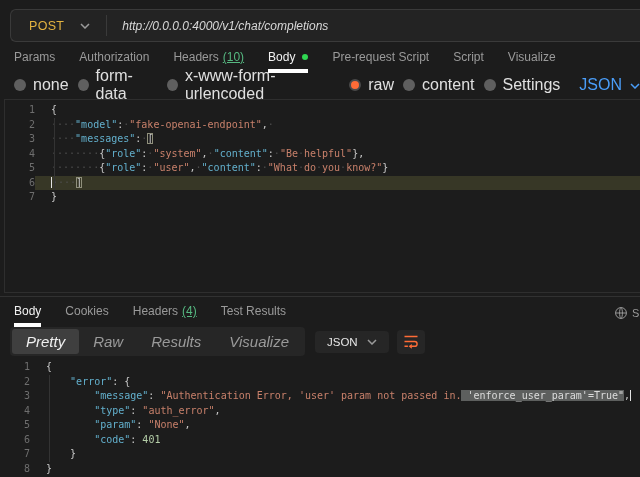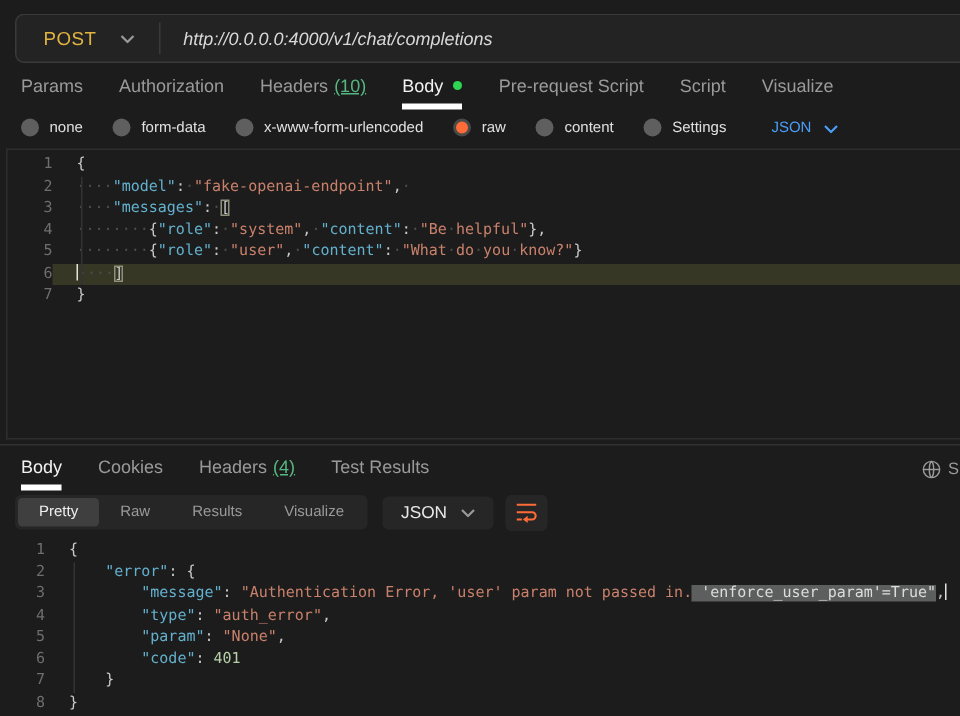--- a/index.html
+++ b/index.html
@@ -15,22 +15,22 @@
   .vsep{width:1px;height:21px;background:#3a3a3a;}
   .url-text{margin-left:15px;font-size:12px;color:#d8d8d8;font-style:italic;}
   
   .tabs{position:absolute;left:14px;right:0;display:flex;gap:24px;font-size:12px;color:#9a9a9a;align-items:flex-start;}
   .req-tabs{top:50px;height:22px;}
   .tab{cursor:pointer;display:flex;align-items:center;padding-bottom:5px;}
   .tab.active{color:#f2f2f2;border-bottom:4px solid #ffffff;}
   .tab .count{color:#56b881;margin-left:4px;text-decoration:underline;}
   .tab .gdot{width:6px;height:6px;border-radius:50%;background:#2fd651;margin-left:7px;}
   
-  .radio-row{position:absolute;top:77px;left:14px;display:flex;gap:20px;align-items:center;
-             font-size:10px;color:#e0e0e0;height:16px;}
+  .radio-row{position:absolute;top:77px;left:14px;display:flex;gap:9px;align-items:center;
+             font-size:16px;color:#e0e0e0;height:16px;}
   .ropt{display:flex;align-items:center;cursor:pointer;}
   .radio{width:12px;height:12px;border-radius:50%;background:#5f5f5f;margin-right:7px;box-sizing:border-box;}
   .radio.sel{background:#ff6c37;border:2.5px solid #4a4a4a;}
   .json-link{display:flex;align-items:center;color:#4a9df8;margin-left:10px;cursor:pointer;}
   .json-link .chev polyline{stroke:#4a9df8;}
   .json-link .chev{margin:2px 0 0 8px;}
   
   .editor{position:absolute;left:0;right:0;font-family:"DejaVu Sans Mono",monospace;font-size:10px;}
   #editor1{top:99px;left:4px;height:194px;border:1px solid #2e2e2e;border-right:none;padding-top:3px;box-sizing:border-box;}
   #editor2{top:356px;height:121px;padding-top:4px;}
@@ -48,21 +48,21 @@
   .cur{display:inline-block;width:0;height:11px;border-left:1.5px solid #e3e3e3;vertical-align:-2px;}
   .guide{position:absolute;width:1px;background:#333;}
   
   .divider{position:absolute;top:296px;left:0;right:0;height:1px;background:#313131;}
   .resp-tabs{top:304px;height:21px;}
   .resp-right{position:absolute;top:304px;right:0;width:26px;height:18px;display:flex;align-items:center;overflow:hidden;}
   .globe{width:14px;height:14px;flex-shrink:0;margin-right:4px;cursor:pointer;}
   .globe circle,.globe path,.globe line{fill:none;stroke:#9a9a9a;stroke-width:1.1;}
   .status-frag{font-size:11px;color:#9a9a9a;white-space:nowrap;}
   .resp-toolbar{position:absolute;top:329px;left:10px;height:25px;display:flex;align-items:center;}
-  .segmented{display:flex;background:#262626;border-radius:4px;padding:2px;font-size:10px;color:#9a9a9a;}
+  .segmented{display:flex;background:#262626;border-radius:4px;padding:2px;font-size:15px;color:#9a9a9a;font-style:italic;}
   .seg{padding:4px 14px;border-radius:3px;cursor:pointer;}
   .seg.active{background:#3f3f3f;color:#f0f0f0;}
   .dd{display:flex;align-items:center;background:#262626;border-radius:4px;padding:5px 12px;
       font-size:11.5px;color:#e8e8e8;margin-left:10px;cursor:pointer;}
   .dd .chev{margin:1px 0 0 9px;}
   .wrap-btn{width:28px;height:24px;background:#262626;border-radius:4px;margin-left:8px;
             display:flex;align-items:center;justify-content:center;cursor:pointer;}
   .wrap-btn path{fill:none;stroke:#ff6c37;stroke-width:1.4;}
   .wrap-btn .ah{fill:#ff6c37;stroke:none;}
 </style>

